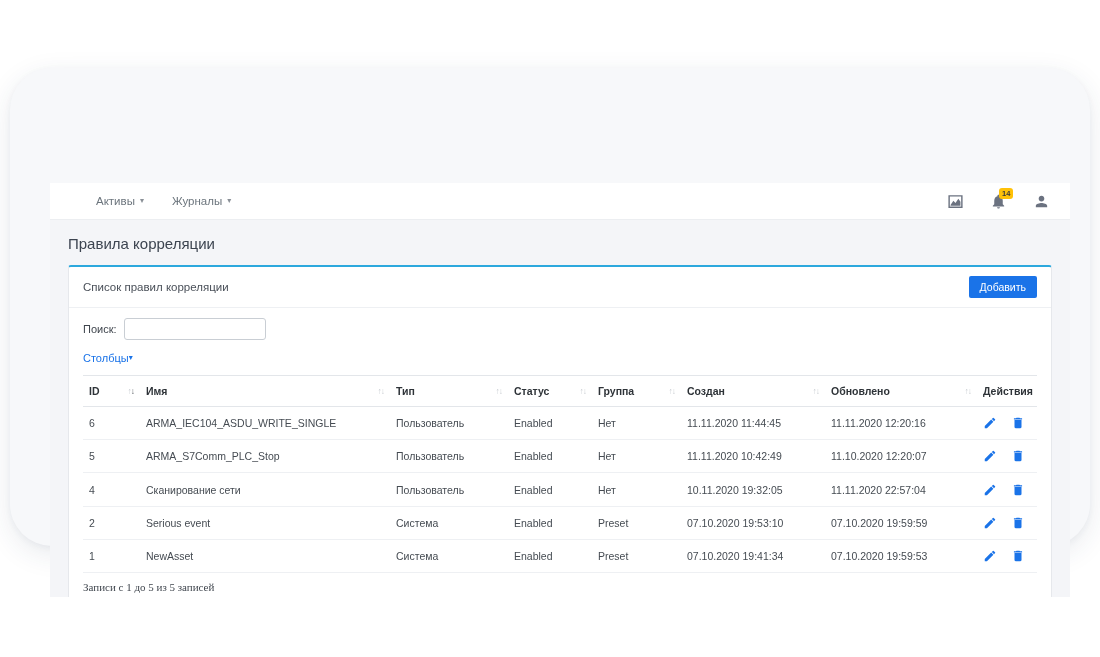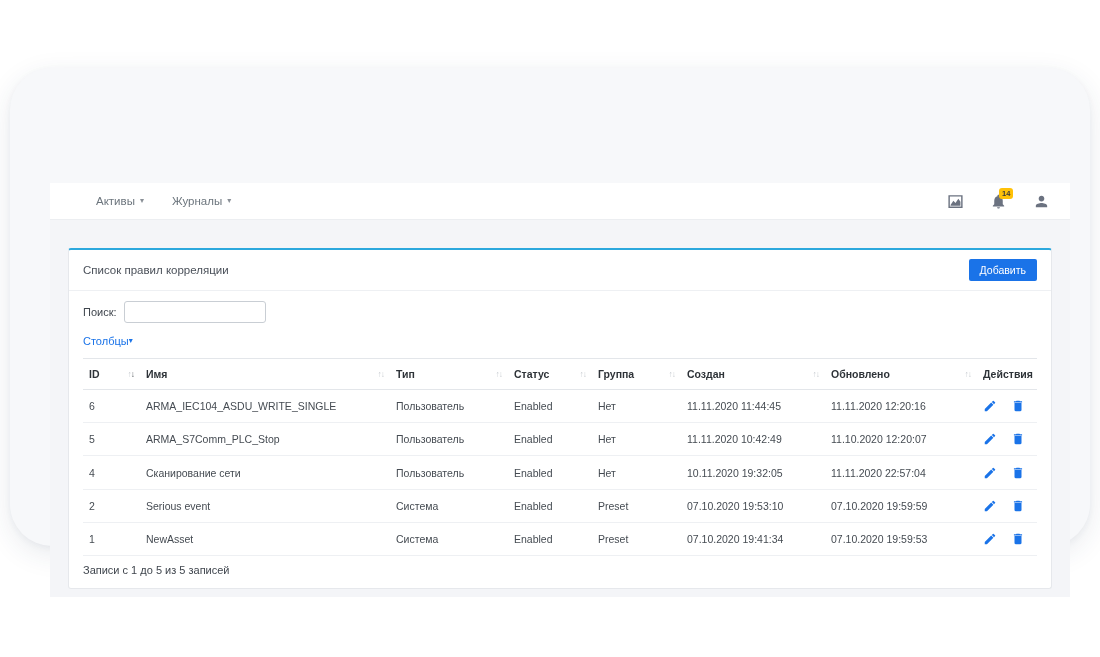--- a/index.html
+++ b/index.html
@@ -82,21 +82,21 @@
   }
   td { font-size:10.5px; color:#454b52; padding:9px 6px; border-bottom:1px solid #eef0f3; }
   .sort { float:right; font-size:8.5px; letter-spacing:-1px; color:#c9cdd2; margin-top:1px; }
   .sort .active { color:#555a60; }
   .actions-cell { white-space:nowrap; }
   .action-btn { display:inline-block; width:14px; height:14px; color:#1a73e8; cursor:pointer; margin-right:11px; vertical-align:middle; }
   .action-btn svg { width:100%; height:100%; }
 
   
   .table-footer { display:flex; align-items:center; justify-content:space-between; margin-top:8px; }
-  .records-info { font-size:11px; color:#3f454d; }
+  .records-info { font-size:11px; color:#3f454d;font-family:Liberation Serif, serif; }
   .pagination { display:flex; }
   .page-btn {
     font-size:10.5px; color:#5f6b7a; background:#fff; border:1px solid #dce0e5;
     padding:6px 12px; cursor:pointer; font-family:inherit; margin-left:-1px;
   }
   .page-btn.first { border-radius:3px 0 0 3px; margin-left:0; }
   .page-btn.last { border-radius:0 3px 3px 0; }
   .page-btn.current { background:#1a73e8; border-color:#1a73e8; color:#fff; }
 </style>
 </head>
@@ -131,20 +131,21 @@
         </span>
         <span class="nav-icon">
           <svg viewBox="0 0 24 24" fill="currentColor">
               <path d="M12 12c2.21 0 4-1.79 4-4s-1.79-4-4-4-4 1.79-4 4 1.79 4 4 4zm0 2c-2.67 0-8 1.34-8 4v2h16v-2c0-2.66-5.33-4-8-4z"></path>
             </svg>
         </span>
       </div>
     </div>
 
     <div class="content">
+      <h1 class="page-title">Правила корреляции</h1>
 
       <div class="card">
         <div class="card-header">
           <span>Список правил корреляции</span>
           <button class="btn-primary">Добавить</button>
         </div>
 
         <div class="card-body">
           <div class="controls-row">
             <div class="search-group">

